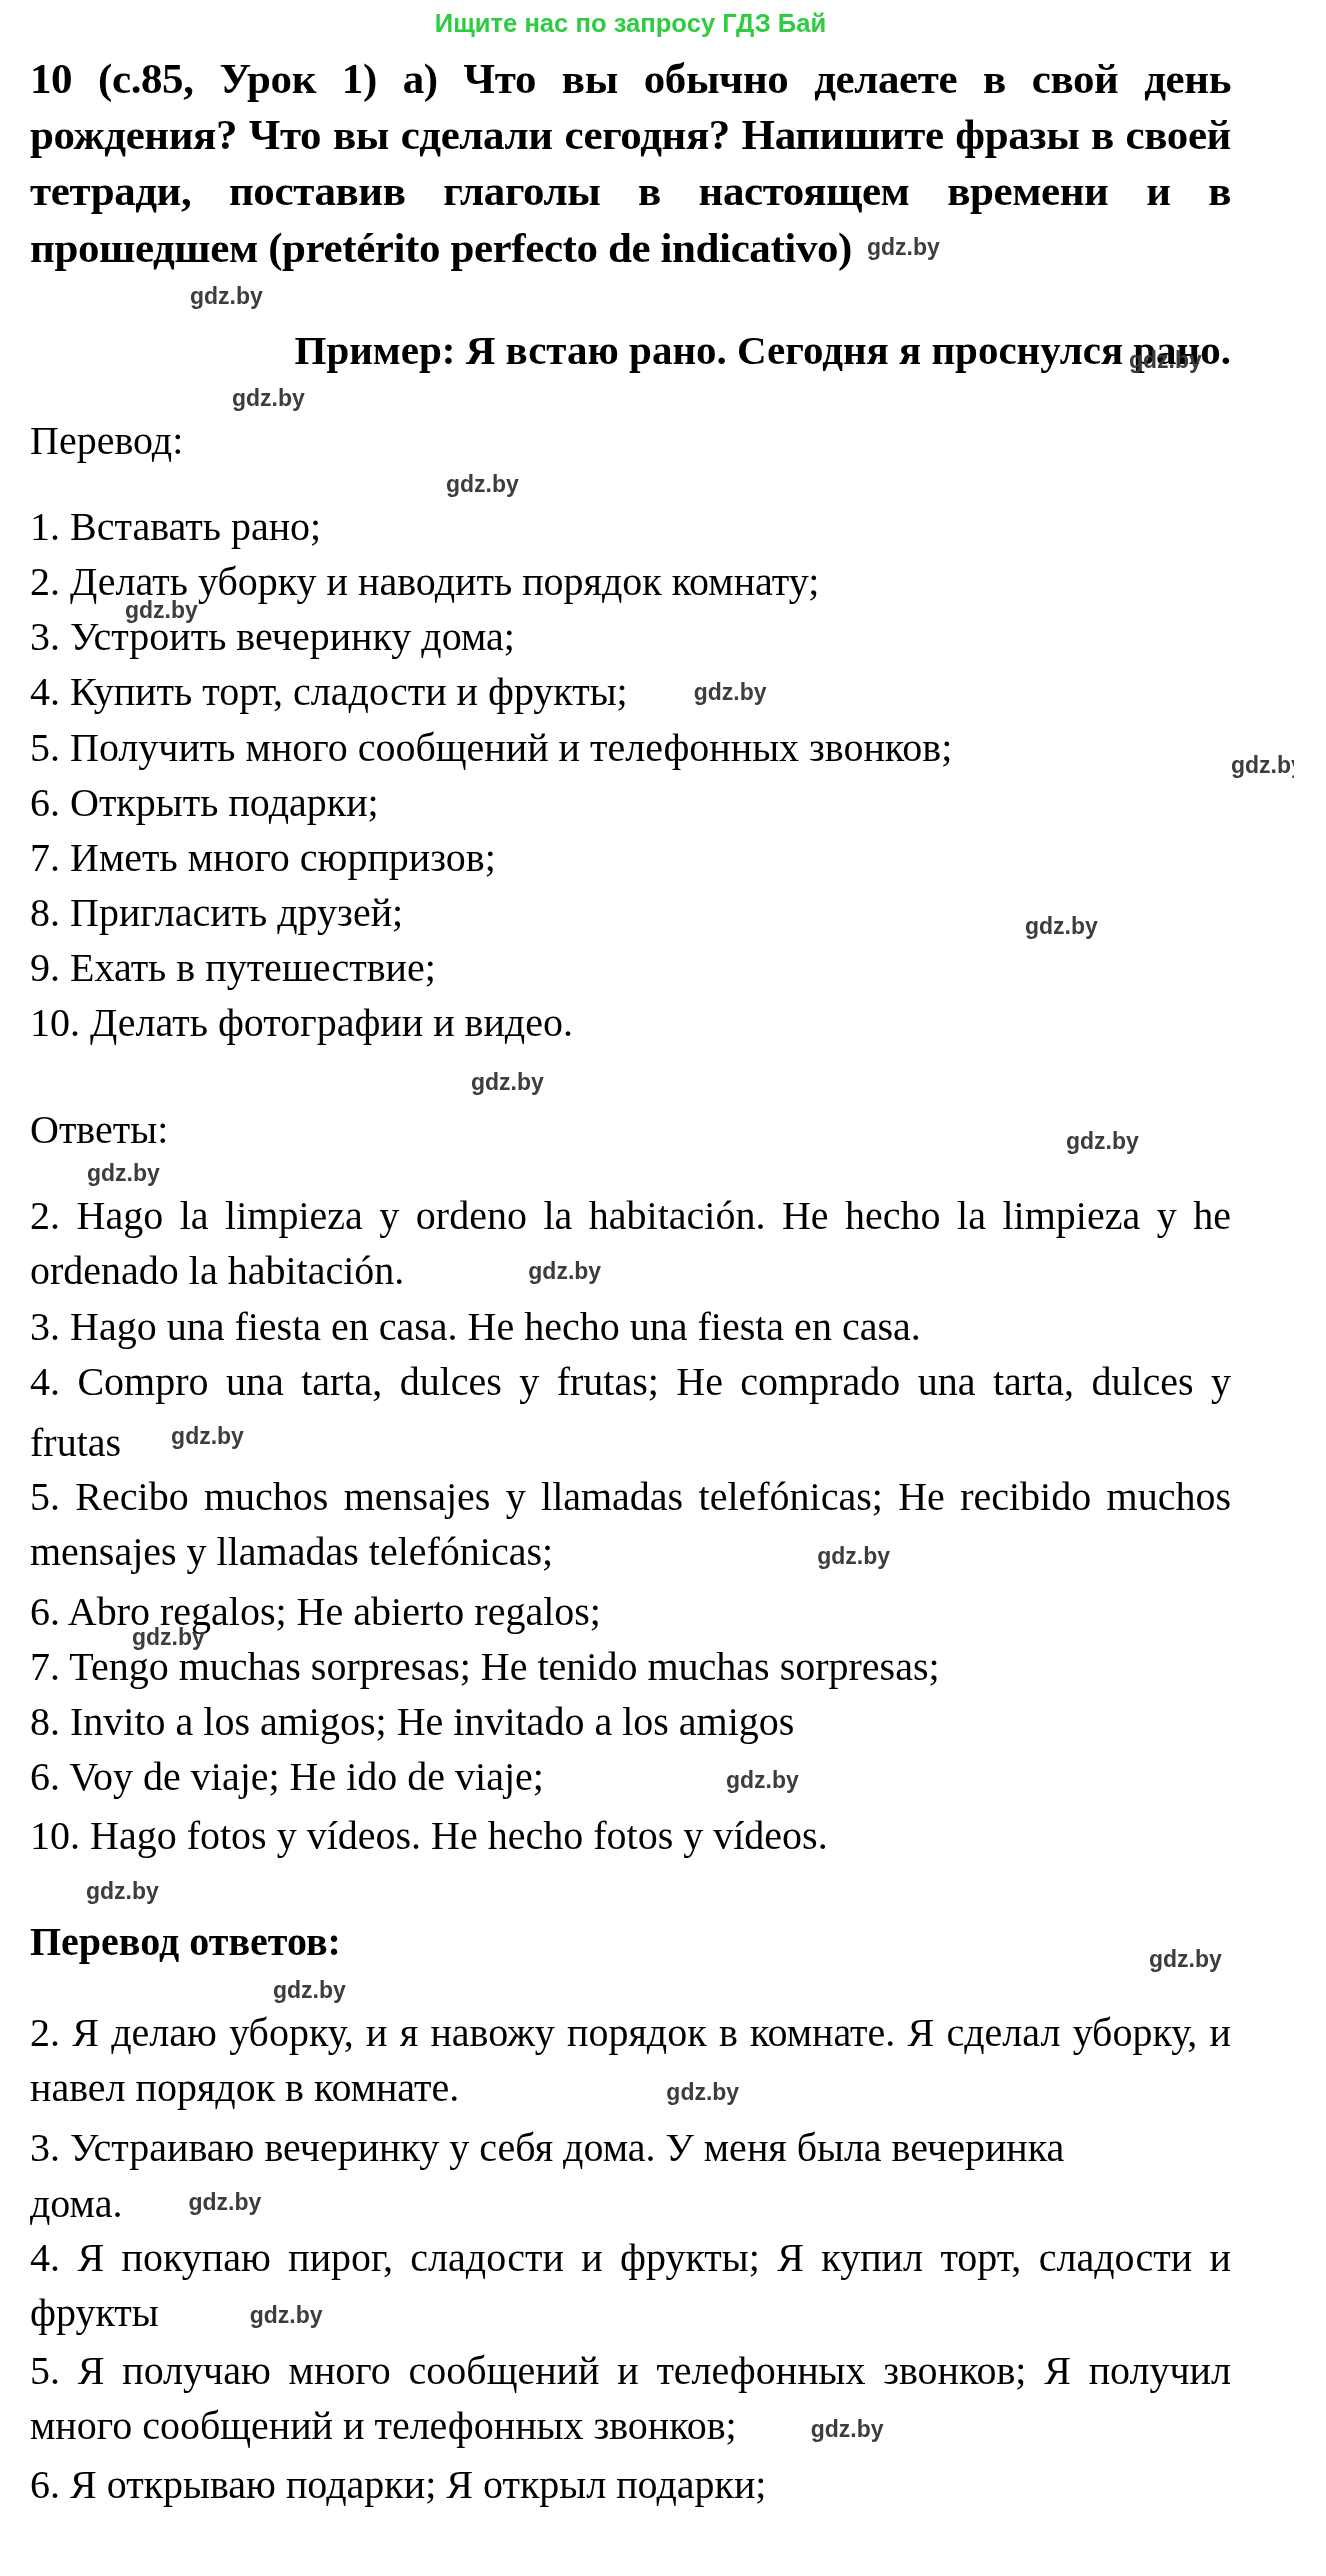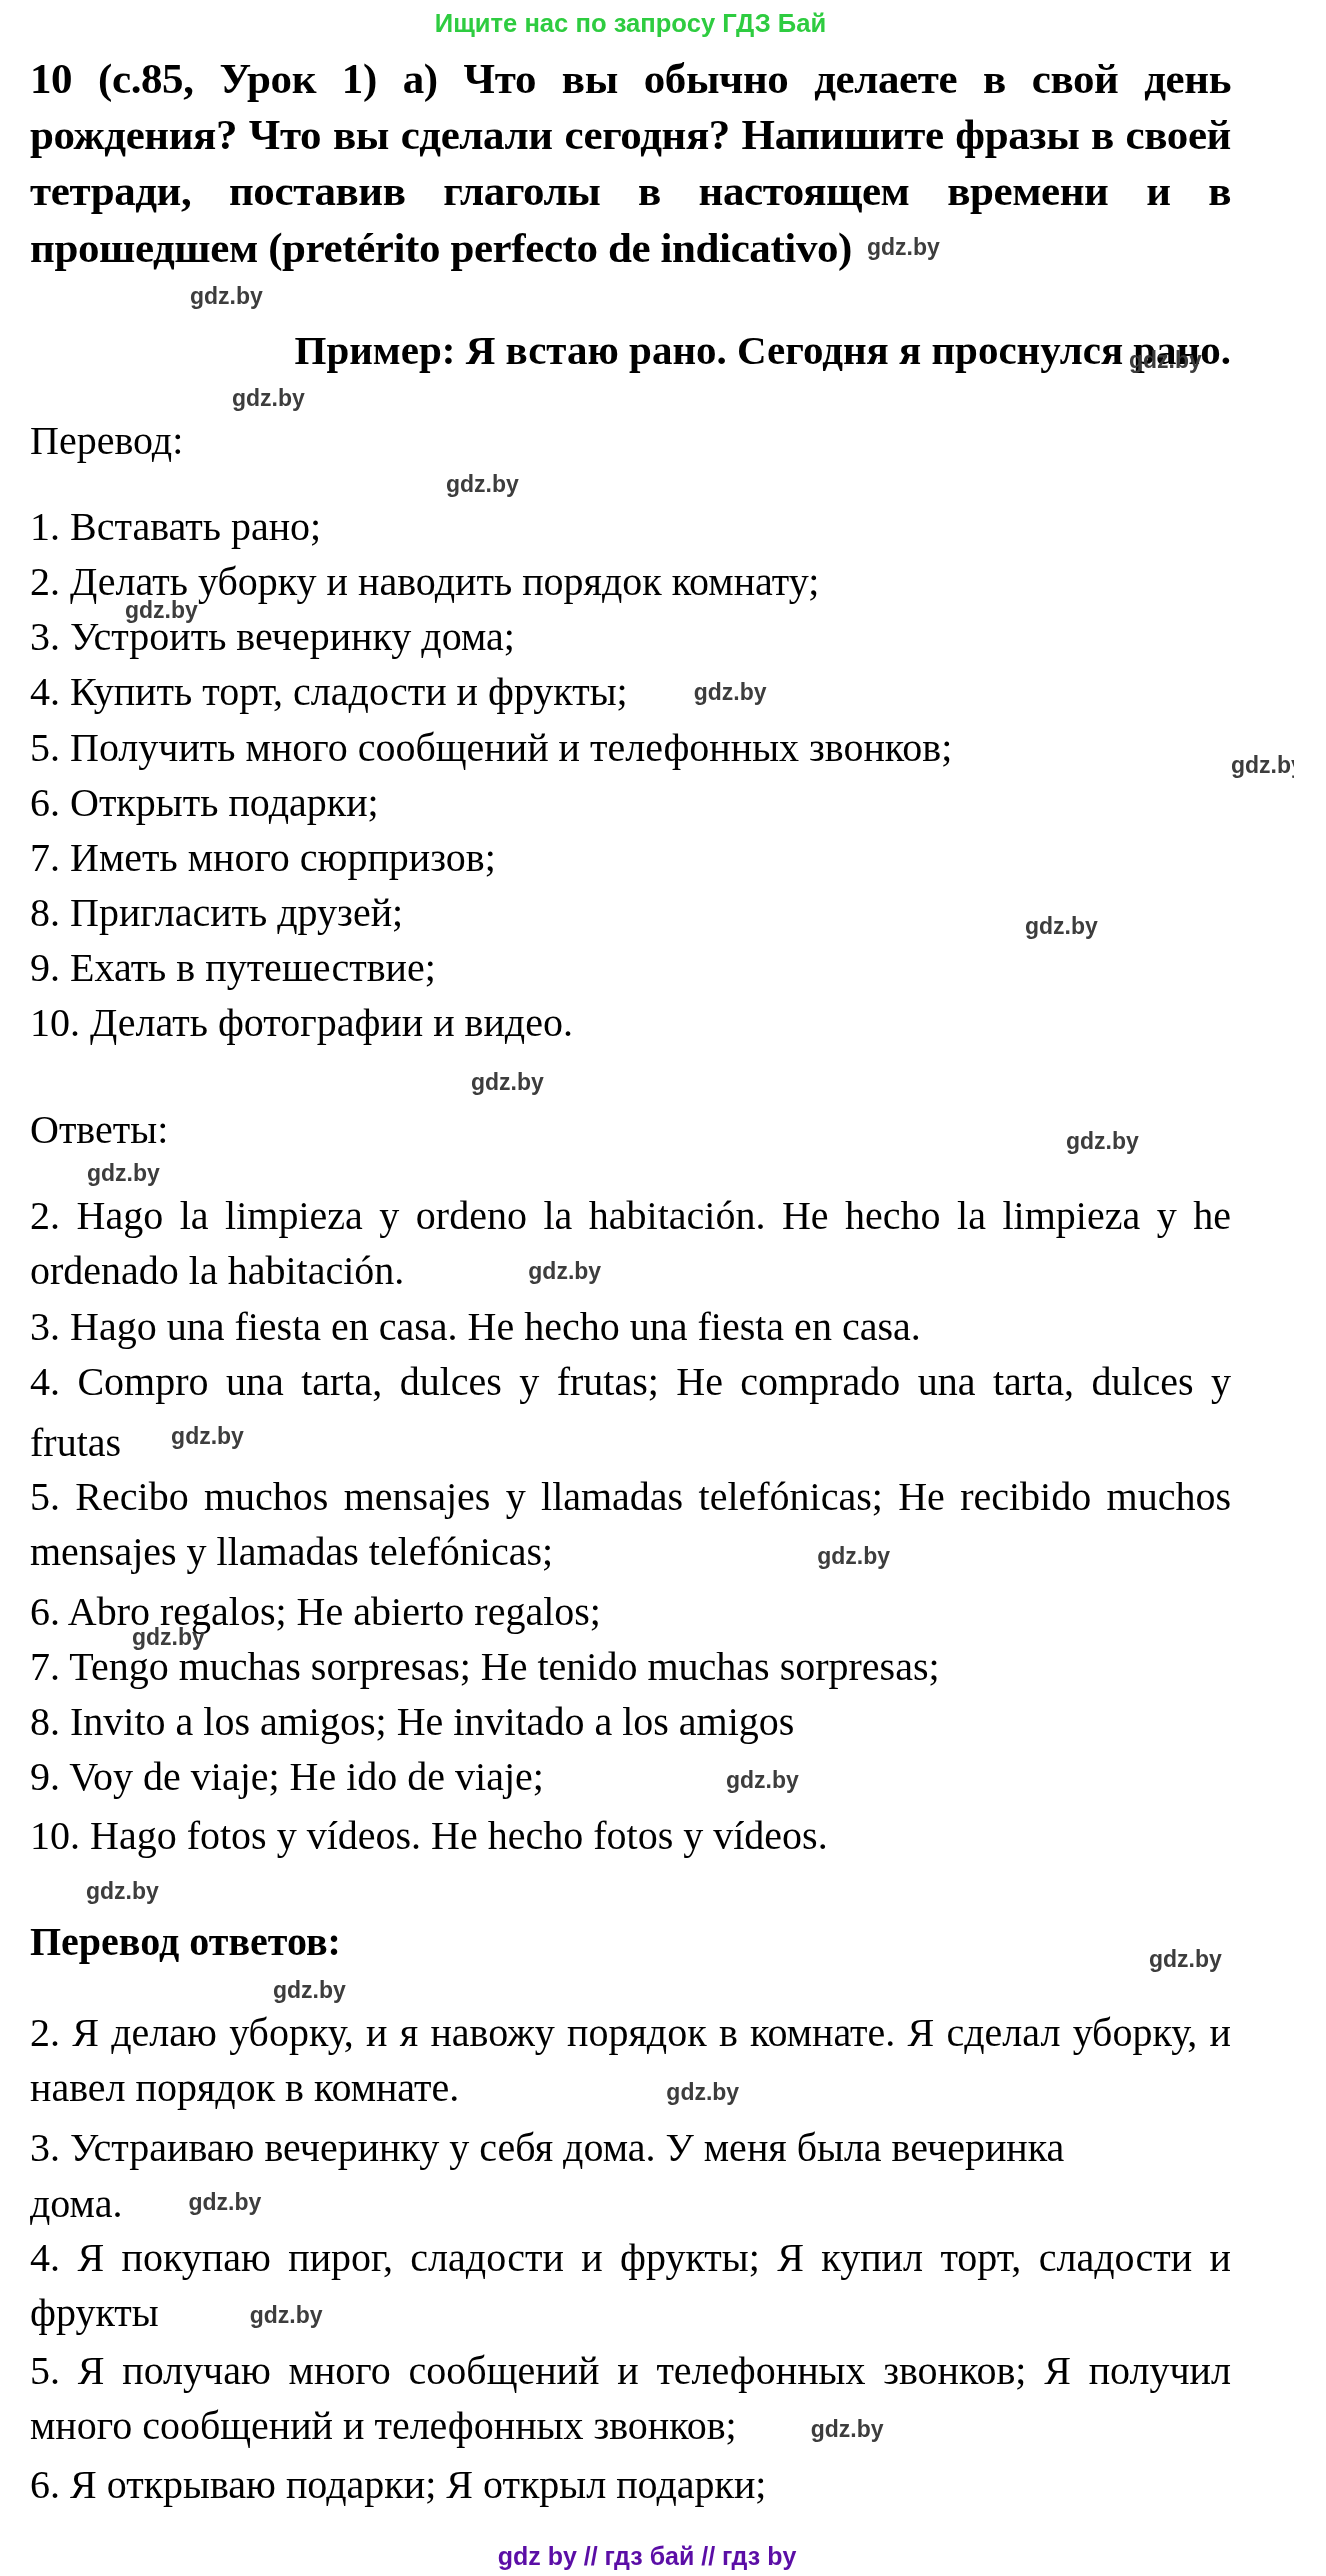--- a/index.html
+++ b/index.html
@@ -92,32 +92,31 @@
 
     <span class="wm wm-line" style="margin-left:57px">gdz.by</span>
 
     <p class="item just"><span>2. Hago la limpieza y ordeno la habitación. He hecho la limpieza y he ordenado la habitación.</span><span class="wm r6" style="margin-left:124px">gdz.by</span></p>
     <p class="item"><span>3. Hago una fiesta en casa. He hecho una fiesta en casa.</span></p>
     <p class="item just"><span>4. Compro una tarta, dulces y frutas; He comprado una tarta, dulces y frutas</span><span class="wm r14" style="margin-left:50px">gdz.by</span></p>
     <p class="item just"><span>5. Recibo muchos mensajes y llamadas telefónicas; He recibido muchos mensajes y llamadas telefónicas;</span><span class="wm r2" style="margin-left:264px">gdz.by</span></p>
     <p class="item"><span>6. Abro regalos; He abierto regalos;</span><span class="wm wm-abs" style="left:102px; bottom:-26.4px">gdz.by</span></p>
     <p class="item"><span>7. Tengo muchas sorpresas; He tenido muchas sorpresas;</span></p>
     <p class="item"><span>8. Invito a los amigos; He invitado a los amigos</span></p>
-    <p class="item"><span>9. Voy de viaje; He ido de viaje;</span><span class="wm r2" style="margin-left:182px">gdz.by</span></p>
+    <p class="item"><span>6. Voy de viaje; He ido de viaje;</span><span class="wm r2" style="margin-left:182px">gdz.by</span></p>
     <p class="item"><span>10. Hago fotos y vídeos. He hecho fotos y vídeos.</span></p>
 
     <span class="wm wm-line gap-md" style="margin-left:56px">gdz.by</span>
 
     <p class="sect sect-bold"><span>Перевод ответов:</span><span class="wm wm-abs" style="left:1119px; bottom:-16.5px">gdz.by</span></p>
 
     <span class="wm wm-line gap-sm" style="margin-left:243px">gdz.by</span>
 
     <p class="item just"><span>2. Я делаю уборку, и я навожу порядок в комнате. Я сделал уборку, и навел порядок в комнате.</span><span class="wm r2" style="margin-left:207px">gdz.by</span></p>
     <p class="item"><span>3. Устраиваю вечеринку у себя дома. У меня была вечеринка дома.</span><span class="wm r8" style="margin-left:66px">gdz.by</span></p>
     <p class="item just"><span>4. Я покупаю пирог, сладости и фрукты; Я купил торт, сладости и фрукты</span><span class="wm r4" style="margin-left:91px">gdz.by</span></p>
     <p class="item just"><span>5. Я получаю много сообщений и телефонных звонков; Я получил много сообщений и телефонных звонков;</span><span class="wm r2" style="margin-left:74px">gdz.by</span></p>
     <p class="item"><span>6. Я открываю подарки; Я открыл подарки;</span></p>
 
   </div>
 
-  <div class="footer">gdz by  //  гдз бай  //  гдз by</div>
 </div>
 
 
 </body></html>

